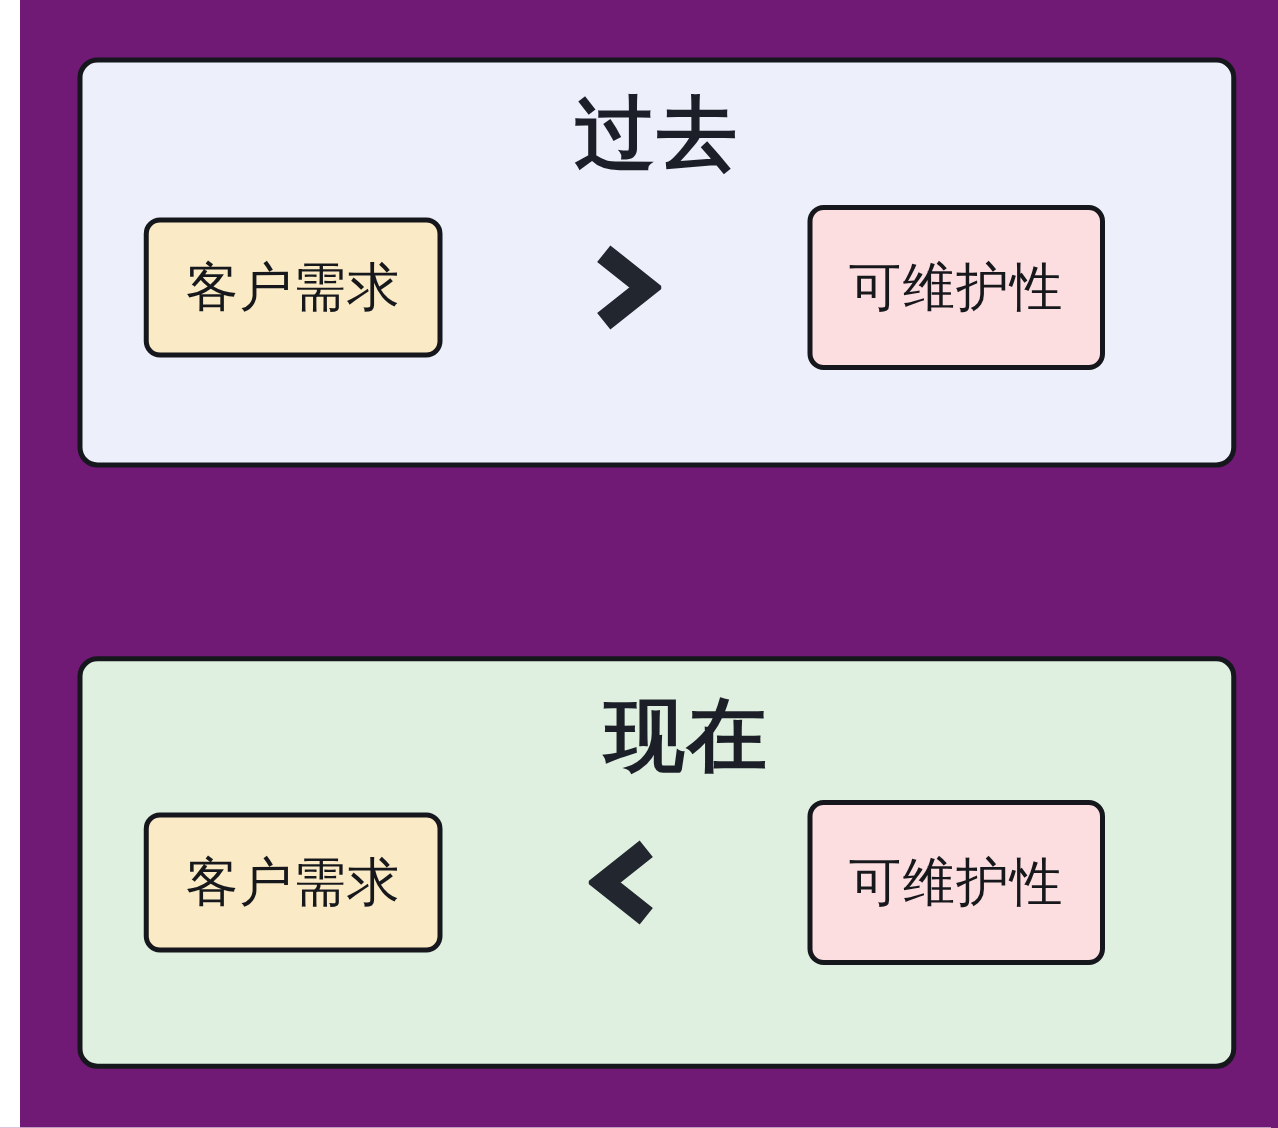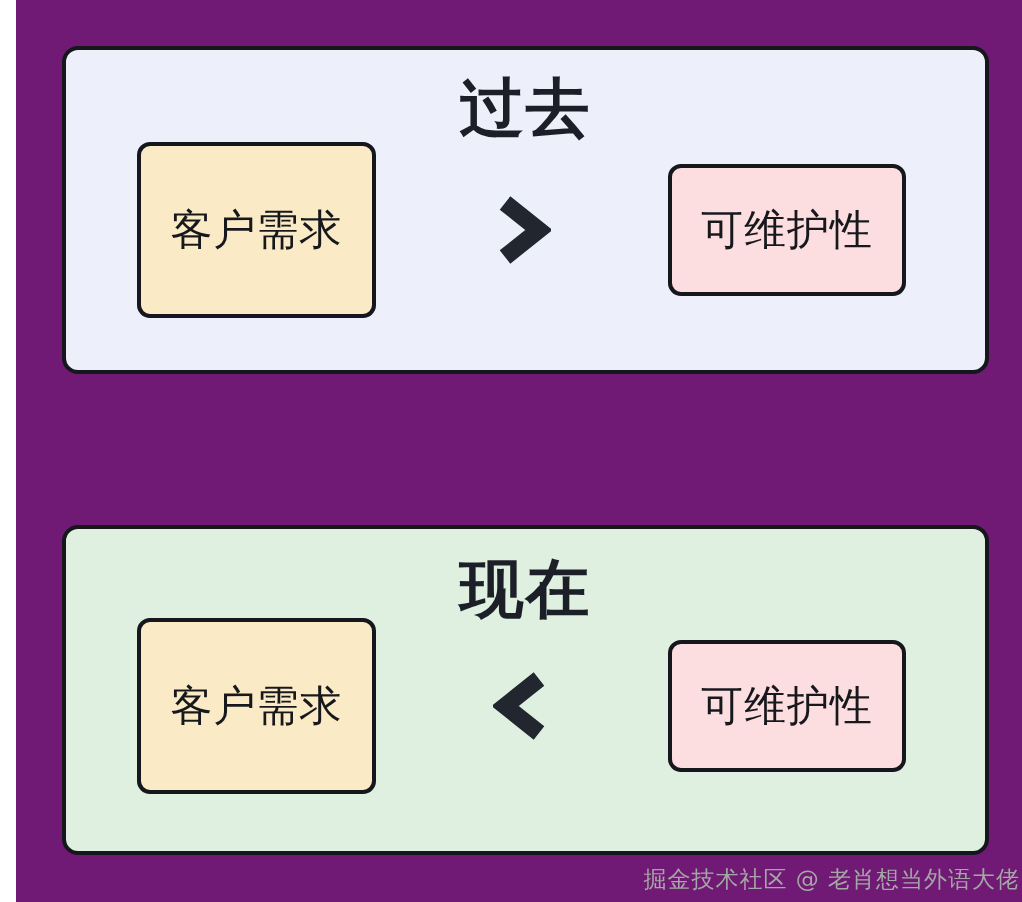--- a/index.html
+++ b/index.html
@@ -52,21 +52,21 @@
     width: 100%;
     text-align: center;
     font-size: 64px;
     line-height: 1;
     font-weight: 700;
     color: #1c1f27;
     letter-spacing: 2px;
     white-space: nowrap;
   }
   .panel-past .panel-title { top: 26px; }
-  .panel-now  .panel-title { top: 28px; }
+  .panel-now  .panel-title { top: 28px; padding-left: 24px; }
 
   
   .compare-row {
     position: absolute;
     left: 0;
     width: 100%;
     display: flex;
     flex-direction: row;
     align-items: center;
     justify-content: flex-start;
@@ -83,23 +83,23 @@
     justify-content: center;
     font-size: 42px;
     line-height: 1;
     font-weight: 400;
     color: #17181c;
     letter-spacing: 1px;
     white-space: nowrap;
   }
 
   .card-slot-left {
-    margin-left: 71px;   
+    margin-left: 49px;   
     width: 239px;
-    height: 176px;
+    height: 112px;
   }
   .card-slot-right {
     margin-left: 0;
     width: 238px;
     height: 132px;
   }
 
   .card-customer {
     background: #faeac6;
   }
@@ -178,15 +178,14 @@
         <svg class="operator-glyph" viewBox="0 0 58 74" aria-hidden="true">
           <polyline points="46,10 12,37 46,64"></polyline>
         </svg>
       </div>
 
       <div class="term-card card-maintain card-slot-right">可维护性</div>
 
     </div>
   </div>
 
-  <div class="watermark">掘金技术社区 @ 老肖想当外语大佬</div>
 
 </div>
 
 </body></html>

